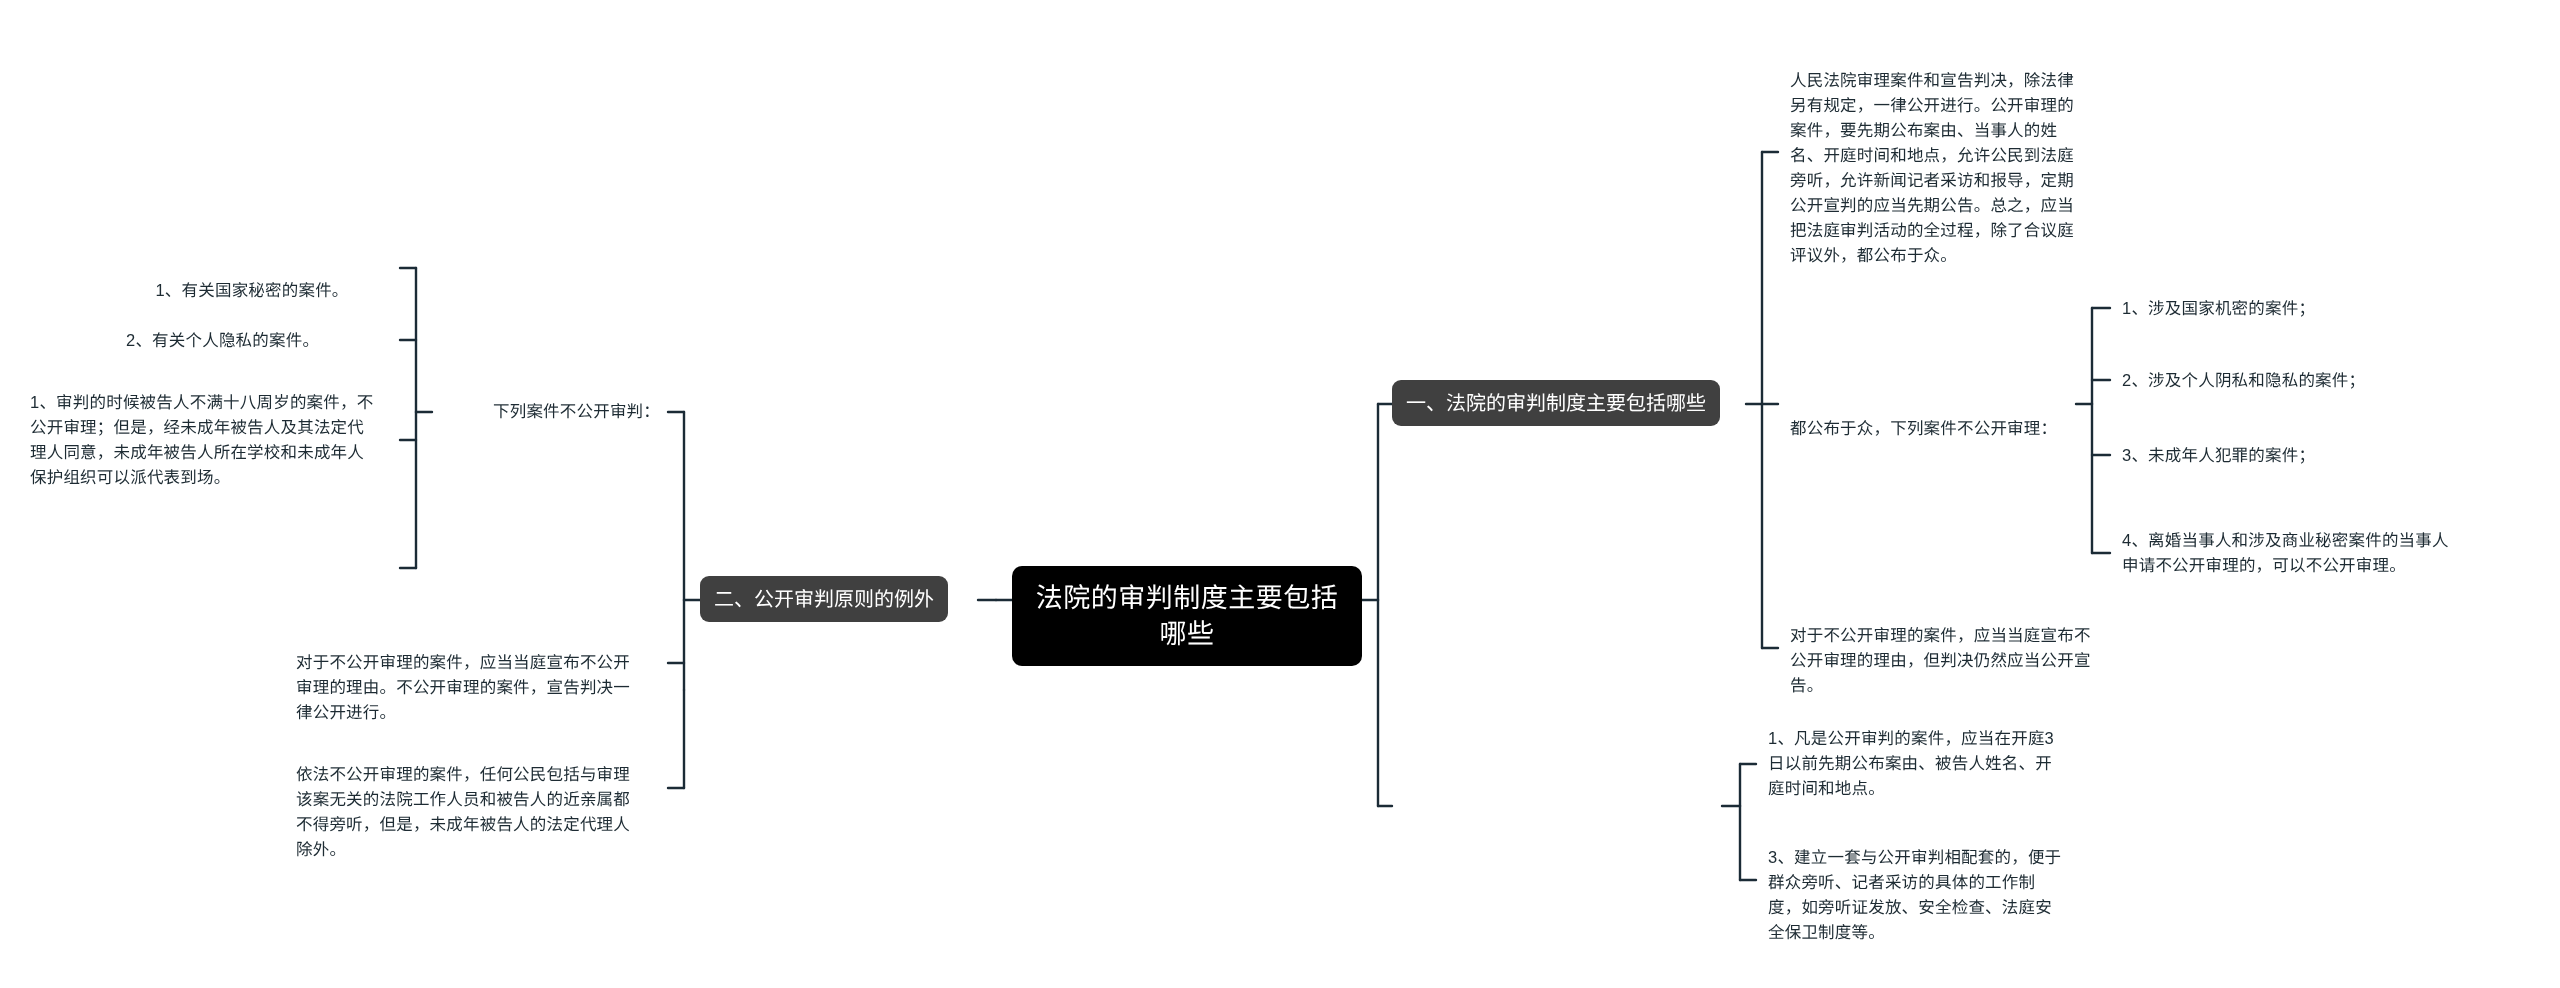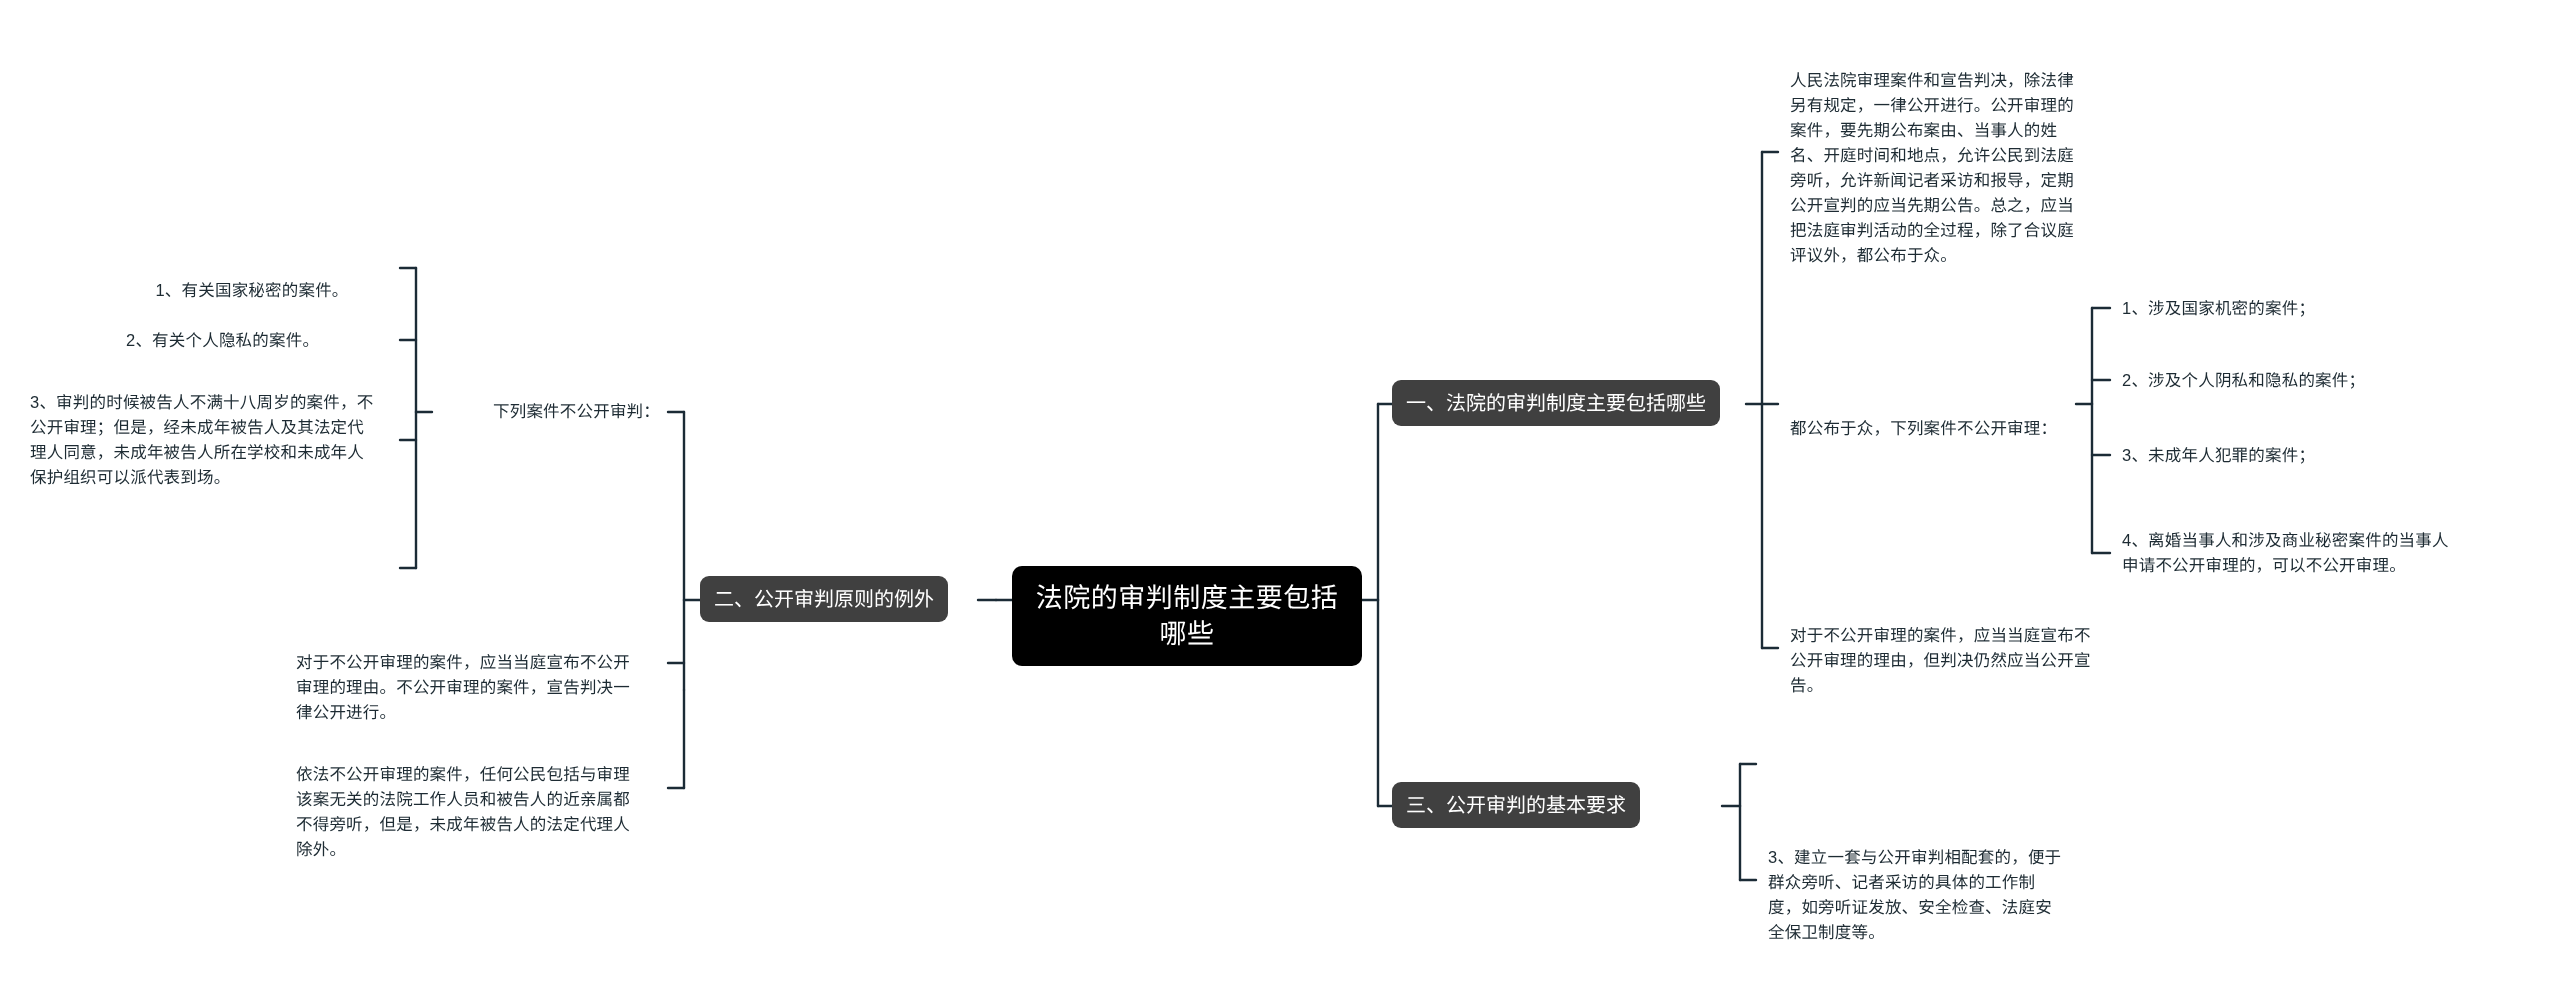--- a/index.html
+++ b/index.html
@@ -150,24 +150,24 @@
   </div>
 
   <div class="node leaf right" style="left:2122px; top:528px; width:340px;">
     <span>4、离婚当事人和涉及商业秘密案件的当事人申请不公开审理的，可以不公开审理。</span>
   </div>
 
   <div class="node leaf right" style="left:1790px; top:623px; width:310px;">
     <span>对于不公开审理的案件，应当当庭宣布不公开审理的理由，但判决仍然应当公开宣告。</span>
   </div>
 
-  <div class="node branch" style="left:1392px; top:782px;">
-    <span>三、公开审判的基本要求</span>
-  </div>
-
+
+  <div class="node leaf right" style="left:1768px; top:726px; width:300px;">
+    <span>1、凡是公开审判的案件，应当在开庭3日以前先期公布案由、被告人姓名、开庭时间和地点。</span>
+  </div>
 
   <div class="node leaf right" style="left:1768px; top:845px; width:300px;">
     <span>3、建立一套与公开审判相配套的，便于群众旁听、记者采访的具体的工作制度，如旁听证发放、安全检查、法庭安全保卫制度等。</span>
   </div>
 
   <div class="node branch" style="left:700px; top:576px;">
     <span>二、公开审判原则的例外</span>
   </div>
 
   <div class="node leaf left nowrapleaf" style="left:288px; top:399px; width:372px; text-align:right;">
@@ -176,21 +176,21 @@
 
   <div class="node leaf left" style="left:126px; top:256px; width:252px; text-align:center;margin-top:22px;">
     <span>1、有关国家秘密的案件。</span>
   </div>
 
   <div class="node leaf left" style="left:126px; top:328px; width:252px; text-align:left;">
     <span>2、有关个人隐私的案件。</span>
   </div>
 
   <div class="node leaf left" style="left:30px; top:390px; width:348px; text-align:left;">
-    <span>3、审判的时候被告人不满十八周岁的案件，不公开审理；但是，经未成年被告人及其法定代理人同意，未成年被告人所在学校和未成年人保护组织可以派代表到场。</span>
+    <span>1、审判的时候被告人不满十八周岁的案件，不公开审理；但是，经未成年被告人及其法定代理人同意，未成年被告人所在学校和未成年人保护组织可以派代表到场。</span>
   </div>
 
 
   <div class="node leaf left" style="left:296px; top:650px; width:348px; text-align:left;">
     <span>对于不公开审理的案件，应当当庭宣布不公开审理的理由。不公开审理的案件，宣告判决一律公开进行。</span>
   </div>
 
   <div class="node leaf left" style="left:296px; top:762px; width:348px; text-align:left;">
     <span>依法不公开审理的案件，任何公民包括与审理该案无关的法院工作人员和被告人的近亲属都不得旁听，但是，未成年被告人的法定代理人除外。</span>
   </div>

